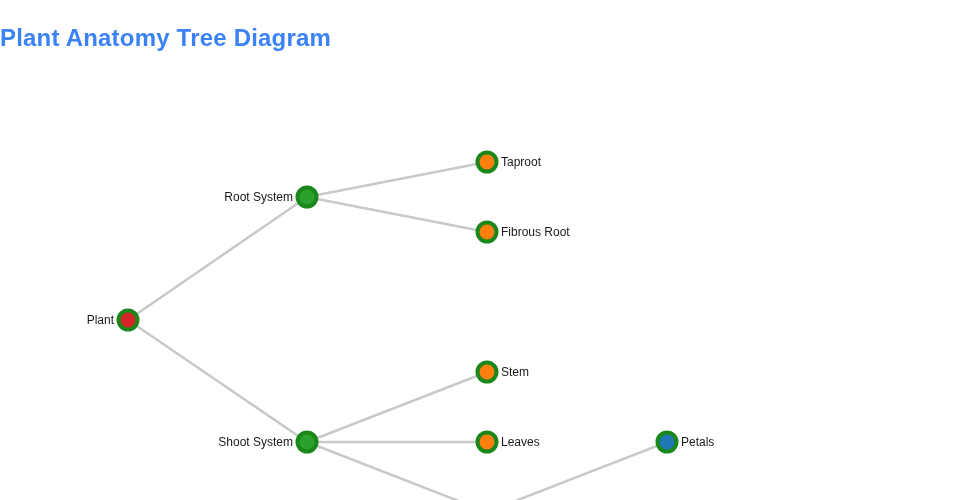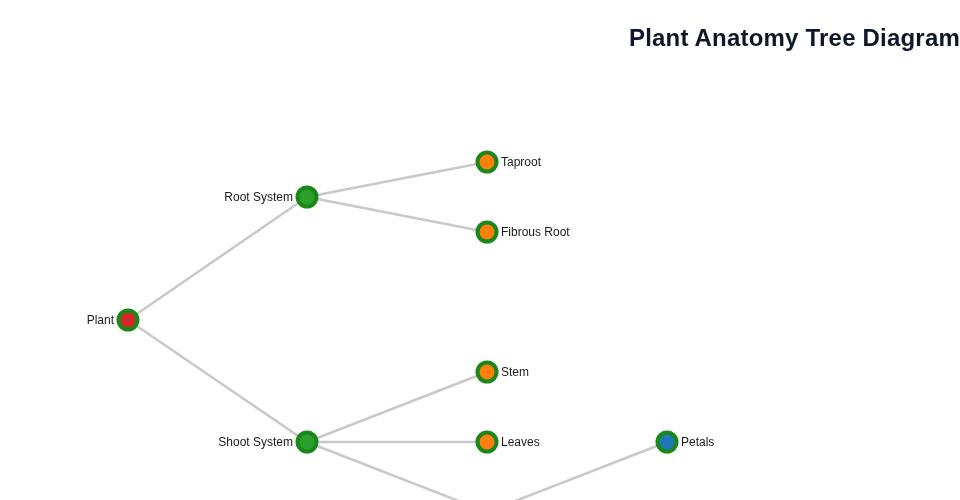--- a/index.html
+++ b/index.html
@@ -16,24 +16,24 @@
     width: 960px;
     height: 500px;
     background: #ffffff;
   }
   .diagram-title {
     position: absolute;
     top: 24px;
     left: 0;
     width: 100%;
     margin: 0;
-    text-align: right;
+    text-align: left;
     font-size: 24px;
     font-weight: bold;
-    color: #0f172a;
+    color: #3b82f6;
     letter-spacing: 0.2px;
   }
   svg.tree-canvas {
     position: absolute;
     top: 0;
     left: 0;
     display: block;
   }
   .node-label {
     font-family: "Liberation Sans", sans-serif;

